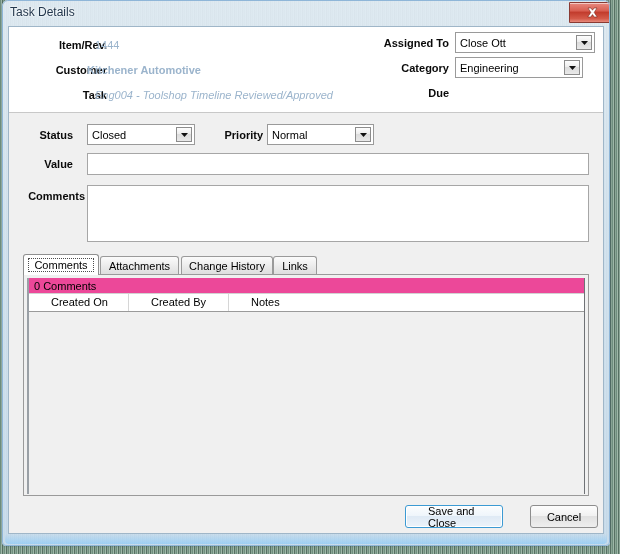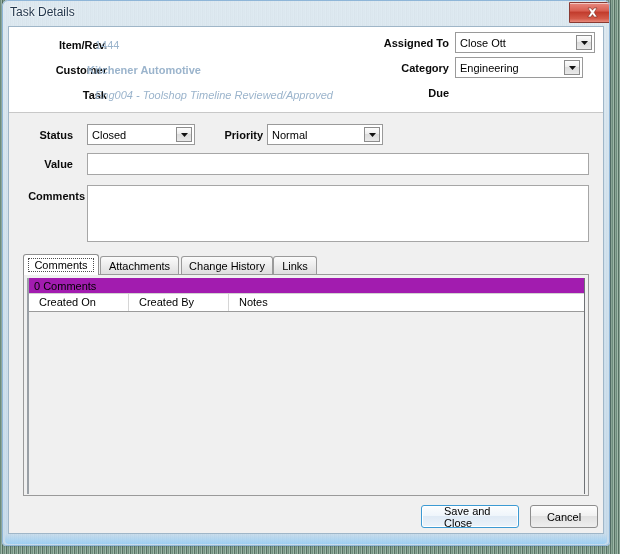--- a/index.html
+++ b/index.html
@@ -231,21 +231,21 @@
     background: #f0f0f0;
     border-left: 2px solid #9aa0a6;
     border-right: 1px solid #6f7276;
     box-sizing: border-box;
   }
   #grid-caption {
     position: absolute;
     left: 0; top: 0;
     width: 100%;
     height: 16px;
-    background: #a21caf;
+    background: #ec4899;
     border-bottom: 1px solid #d2d2d2;
     box-sizing: border-box;
   }
   #grid-caption span {
     position: absolute;
     left: 5px; top: 2px;
     font-size: 11px;
     color: #000;
   }
   #grid-header {
@@ -257,21 +257,21 @@
     border-bottom: 1px solid #9a9a9a;
     box-sizing: border-box;
   }
   .gcol {
     position: absolute;
     top: 0;
     height: 17px;
     line-height: 17px;
     font-size: 11px;
     color: #000;
-    padding-left: 10px;
+    padding-left: 22px;
     box-sizing: border-box;
     border-right: 1px solid #d6d6d6;
     white-space: nowrap;
   }
   #grid-body {
     position: absolute;
     left: 0; top: 34px;
     right: 0; bottom: 0;
     background: #f0f0f0;
   }
@@ -352,21 +352,21 @@
     <div class="combo" style="left:78px; top:97px; width:108px; height:21px;">
       <span class="ctext">Closed</span>
       <span class="carrow">
         <svg width="7" height="4" viewBox="0 0 7 4">
           <path d="M0 0 L7 0 L3.5 4 Z" fill="#111111"></path>
         </svg>
       </span>
     </div>
 
     <div class="form-label" style="left:196px; top:102px; width:58px;">Priority</div>
-    <div class="combo" style="left:258px; top:97px; width:116px; height:21px;">
+    <div class="combo" style="left:258px; top:97px; width:107px; height:21px;">
       <span class="ctext">Normal</span>
       <span class="carrow">
         <svg width="7" height="4" viewBox="0 0 7 4">
           <path d="M0 0 L7 0 L3.5 4 Z" fill="#111111"></path>
         </svg>
       </span>
     </div>
 
     <div class="form-label" style="left:6px; top:131px; width:58px;">Value</div>
     <div class="textbox" style="left:78px; top:126px; width:502px; height:22px;"></div>
@@ -398,21 +398,21 @@
           <div id="grid-header">
             <div class="gcol" style="left:0px;   width:100px;">Created On</div>
             <div class="gcol" style="left:100px; width:100px;">Created By</div>
             <div class="gcol" style="left:200px; width:356px; border-right:none;">Notes</div>
           </div>
           <div id="grid-body"></div>
         </div>
       </div>
     </div>
 
-    <div class="btn default" style="left:412px; top:478px; width:98px;padding-left:22px;">
+    <div class="btn default" style="left:396px; top:478px; width:98px;padding-left:22px;">
       <span>Save and Close</span>
     </div>
     <div class="btn" style="left:521px; top:478px; width:68px;">
       <span>Cancel</span>
     </div>
 
   </div>
 
   <div id="frame-glow"></div>
   <div id="frame-outline"></div>

